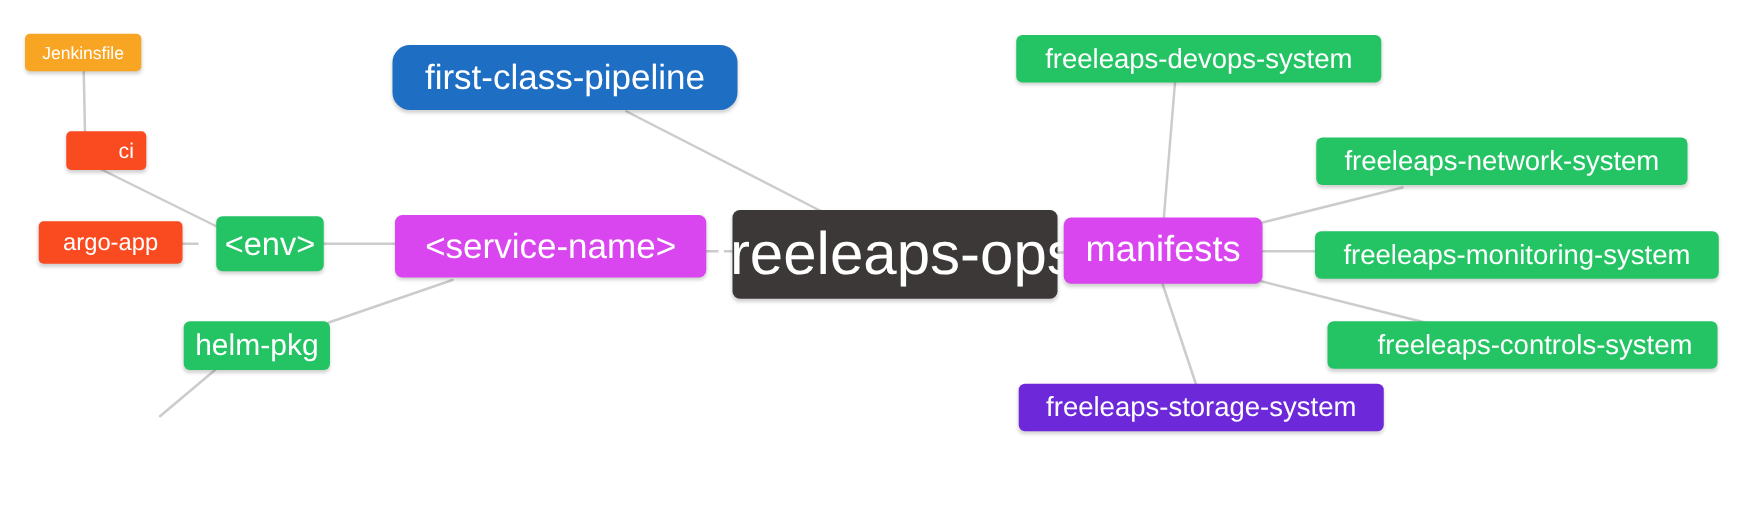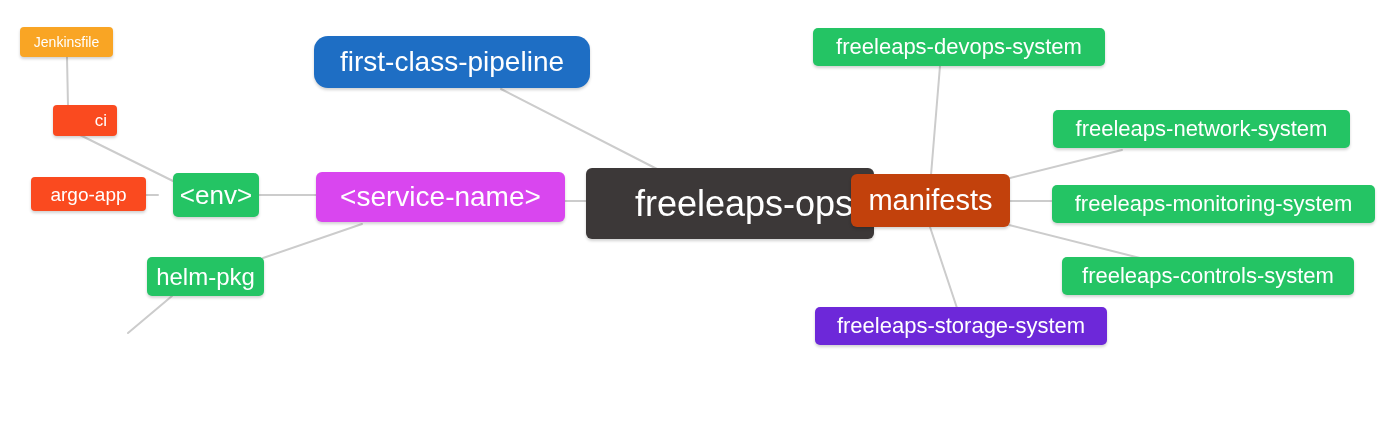--- a/index.html
+++ b/index.html
@@ -46,27 +46,27 @@
 
   <div class="node" style="left: 157px; top: 173px; width: 86px; height: 44px; font-size: 26px; background-color: rgb(36, 196, 100); margin-left: 16px;">&lt;env&gt;</div>
 
   <div class="node" style="left: 314px; top: 36px; width: 276px; height: 52px; font-size: 28px; border-radius: 14px; background-color: rgb(30, 110, 196);">first-class-pipeline</div>
 
   <div class="node" style="left: 316px; top: 172px; width: 249px; height: 50px; font-size: 28px; border-radius: 6px; background-color: #d946ef;">&lt;service-name&gt;</div>
 
   <div class="node" style="left: 147px; top: 257px; width: 117px; height: 39px; font-size: 24px; background-color: rgb(36, 196, 100);">helm-pkg</div>
 
 
-  <div class="node" style="left: 586px; top: 168px; width: 260px; height: 71px; font-size: 36px; border-radius: 6px; background-color: rgb(60, 56, 56); padding-left: 28px;">freeleaps-ops</div>
+  <div class="node" style="left: 586px; top: 168px; width: 260px; height: 71px; font-size: 48px; border-radius: 6px; background-color: rgb(60, 56, 56);">freeleaps-ops</div>
 
-  <div class="node" style="left: 851px; top: 174px; width: 159px; height: 53px; font-size: 29px; border-radius: 6px; background-color: #c2410c;">manifests</div>
+  <div class="node" style="left: 851px; top: 174px; width: 159px; height: 53px; font-size: 29px; border-radius: 6px; background-color: #d946ef;">manifests</div>
 
   <div class="node" style="left: 795px; top: 28px; width: 292px; height: 38px; font-size: 22px; background-color: rgb(36, 196, 100); margin-left: 18px;">freeleaps-devops-system</div>
 
   <div class="node" style="left: 1053px; top: 110px; width: 297px; height: 38px; font-size: 22px; background-color: rgb(36, 196, 100); text-align: center;">freeleaps-network-system</div>
 
   <div class="node" style="left: 1052px; top: 185px; width: 323px; height: 38px; font-size: 22px; background-color: rgb(36, 196, 100);">freeleaps-monitoring-system</div>
 
-  <div class="node" style="left: 1062px; top: 257px; width: 292px; height: 38px; font-size: 22px; background-color: rgb(36, 196, 100);">freeleaps-controls-system</div>
+  <div class="node" style="left: 1062px; top: 257px; width: 292px; height: 38px; font-size: 22px; background-color: rgb(36, 196, 100); padding-left: 20px;">freeleaps-controls-system</div>
 
   <div class="node" style="left: 815px; top: 307px; width: 292px; height: 38px; font-size: 22px; background-color: #6d28d9;">freeleaps-storage-system</div>
 
 </div>
 
 </body></html>

